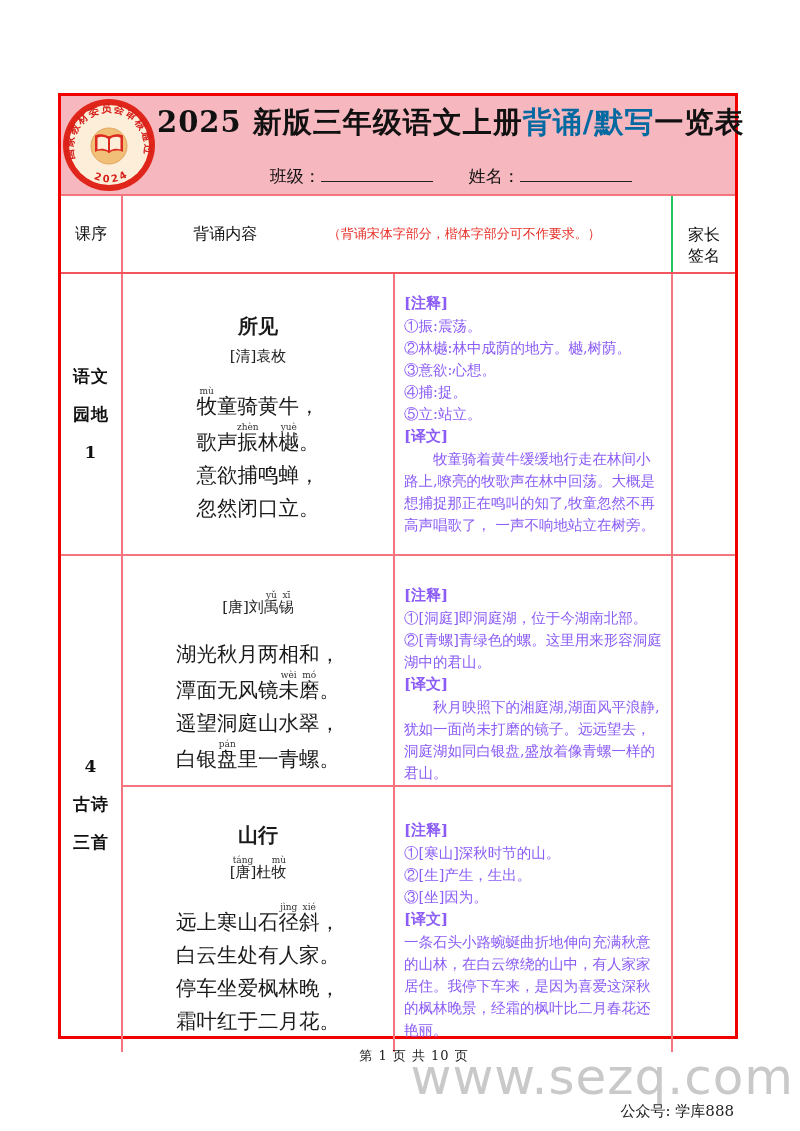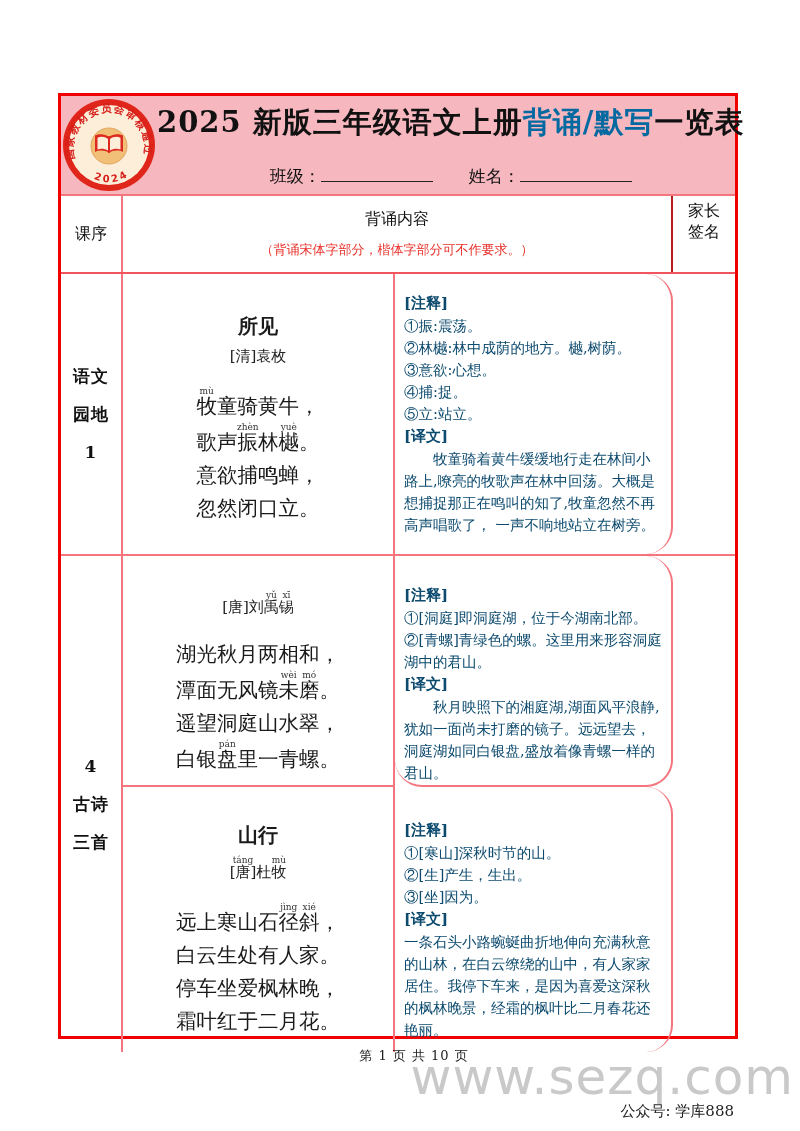--- a/index.html
+++ b/index.html
@@ -22,34 +22,34 @@
   .doc-title { text-align:center; font-size:29px; font-weight:bold; color:#111; letter-spacing:1px; white-space:nowrap; }
   .doc-title .hl { color:#0369a1; }
   .blank-line { text-align:center; font-size:17px; color:#111; margin-top:22px; }
   .blank-line .lbl { font-weight:normal; }
   .uline { display:inline-block; width:112px; border-bottom:1.6px solid #222; height:15px; margin-right:36px; }
   .uline:last-child { margin-right:0; }
   
   .thead { height:78px; display:grid; grid-template-columns:62px 550px 1fr; border-bottom:2px solid #f2555e; }
   .th { display:flex; align-items:center; justify-content:center; font-size:16px; color:#111; }
   .th-course { border-right:2px solid #f4757e; }
-  .th-content { border-right:2px solid #b91c1c; flex-direction:column; justify-content:space-evenly; padding:3px 0; }
+  .th-content { border-right:2px solid #22c55e; flex-direction:row; justify-content:space-evenly; padding:3px 0; }
   .th-note { font-size:13px; color:#e8312a; }
-  .th-sign { flex-direction:column; justify-content:flex-start; padding:5px 0; }
+  .th-sign { flex-direction:column; justify-content:flex-end; padding:5px 0; }
   .sec { display:grid; }
   .sec1 { height:282px; grid-template-columns:62px 272px 278px 1fr; border-bottom:2px solid #f4757e; }
   .sec2 { height:496px; grid-template-columns:62px 272px 278px 1fr; grid-template-rows:231px 265px; }
   .c { overflow:hidden; }
   .c-course {
     border-right:2px solid #f4757e; display:flex; flex-direction:column;
     align-items:center; justify-content:center; font-size:17px; font-weight:bold;
     color:#111; line-height:38px; letter-spacing:1px;
   }
   .c-poem { border-right:2px solid #f4757e; text-align:center; color:#1a1a1a; }
-  .c-notes { border-right:2px solid #f4757e; padding:0 8px 0 9px; font-size:14.5px; line-height:22px; color:#0c4a6e;border-radius:27px; }
+  .c-notes { border-right:2px solid #f4757e; padding:0 8px 0 9px; font-size:14.5px; line-height:22px; color:#8b5cf6; }
   .c-sign { }
   .span2 { grid-row:span 2; }
   .hdiv-bottom { border-bottom:2px solid #f4757e; }
   
   .poem-title { font-size:20px; font-weight:bold; line-height:24px; }
   .poem-author { font-size:15px; margin-top:9px; line-height:18px; color:#222; }
   .poem-line { font-size:20.5px; line-height:33px; white-space:nowrap; }
   .poem-lines { margin-top:22px; }
   ruby { ruby-position:over; }
   rt { font-size:9px; letter-spacing:0; color:#333; transform:translateY(2px); }

